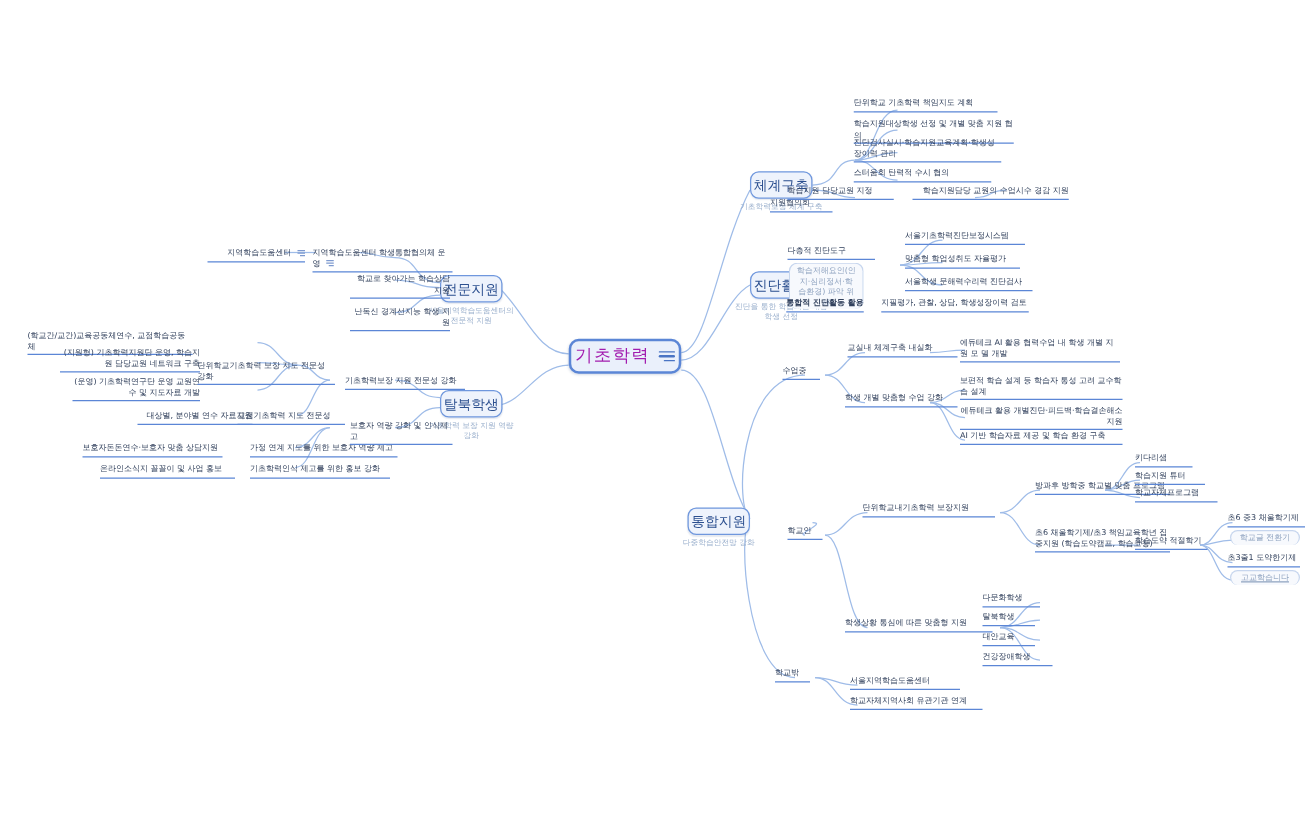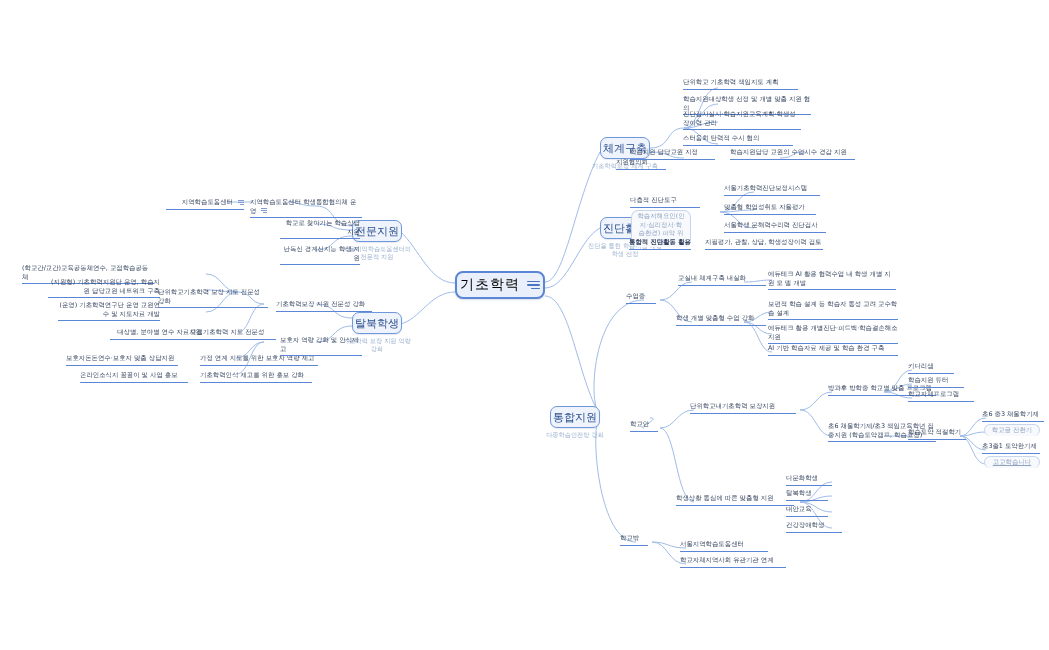--- a/index.html
+++ b/index.html
@@ -9,21 +9,21 @@
     color:#1b2a4a;
   }
   #canvas{position:absolute;left:0;top:0;width:1049px;height:650px;}
   svg#links{position:absolute;left:0;top:0;width:1049px;height:650px;pointer-events:none;}
 
   
   .node{position:absolute;box-sizing:border-box;}
 
   .central{
     background:#eaf0fb;border:2px solid #5b86d6;border-radius:8px;
-    color:#000000;font-size:14px;letter-spacing:1px;
+    color:#a21caf;font-size:14px;letter-spacing:1px;
     display:flex;align-items:center;justify-content:center;gap:7px;
     box-shadow:0 1px 2px rgba(40,70,130,.18);
   }
   .menu-icon{display:inline-flex;flex-direction:column;gap:2px;}
   .menu-icon i{display:block;background:#4a74c4;height:1.5px;border-radius:1px;}
   .menu-icon i:nth-child(1){width:13px;}
   .menu-icon i:nth-child(2){width:13px;}
   .menu-icon i:nth-child(3){width:9px;align-self:flex-end;}
 
   .branch{
@@ -162,21 +162,21 @@
     <span>통합지원</span>
   </div>
   <div class="branch-note" style="left:538px;top:431px;">다중학습안전망 강화</div>
 
   <div class="leaf" style="left:616px;top:110px;width:50px;margin-top:48px;">지원협의회</div>
   <div class="leaf" style="left:683px;top:78px;width:115px;">단위학교 기초학력 책임지도 계획</div>
   <div class="leaf" style="left:683px;top:95px;width:128px;">학습지원대상학생 선정 및 개별 맞춤 지원 협의</div>
   <div class="leaf" style="left:683px;top:110px;width:118px;">진단검사실시·학습지원교육계획·학생성장이력 관리</div>
   <div class="leaf" style="left:683px;top:134px;width:110px;">스터움회 탄력적 수시 협의</div>
   <div class="leaf" style="left:630px;top:148px;width:85px;">학습지원 담당교원 지정</div>
-  <div class="leaf" style="left:730px;top:148px;width:125px;">학습지원담당 교원의 수업시수 경감 지원</div>
+  <div class="leaf" style="left:730px;top:148px;width:125px;text-align:right;">학습지원담당 교원의 수업시수 경감 지원</div>
 
   <div class="leaf" style="left:630px;top:196px;width:70px;">다층적 진단도구</div>
   <div class="leaf pill" style="left:631px;top:210px;width:48px;border-bottom:none;">학습저해요인(인지·심리정서·학습환경) 파악 위해</div>
   <div class="leaf bold" style="left:629px;top:238px;width:62px;">통합적 진단활동 활용</div>
   <div class="leaf" style="left:724px;top:184px;width:96px;">서울기초학력진단보정시스템</div>
   <div class="leaf" style="left:724px;top:203px;width:92px;">맞춤형 학업성취도 자율평가</div>
   <div class="leaf" style="left:724px;top:221px;width:102px;">서울학생 문해력수리력 진단검사</div>
   <div class="leaf" style="left:705px;top:238px;width:118px;">지필평가, 관찰, 상담, 학생성장이력 검토</div>
 
   <div class="leaf ta-r" style="left:166px;top:198px;width:78px;">
@@ -211,21 +211,21 @@
   <div class="leaf" style="left:200px;top:371px;width:112px;">기초학력인식 제고를 위한 홍보 강화</div>
   <div class="leaf" style="left:280px;top:336px;width:82px;">보호자 역량 강화 및 인식제고</div>
 
   <div class="leaf" style="left:276px;top:300px;width:96px;">기초학력보장 지원 전문성 강화</div>
 
   <div class="leaf" style="left:626px;top:292px;width:30px;">수업중</div>
   <div class="leaf" style="left:678px;top:274px;width:88px;">교실내 체계구축 내실화</div>
   <div class="leaf" style="left:768px;top:270px;width:128px;">에듀테크 AI 활용 협력수업 내 학생 개별 지원 모 델 개발</div>
   <div class="leaf" style="left:676px;top:314px;width:90px;">학생 개별 맞춤형 수업 강화</div>
   <div class="leaf" style="left:768px;top:300px;width:130px;">보편적 학습 설계 등 학습자 통성 고려 교수학습 설계</div>
-  <div class="leaf" style="left:768px;top:324px;width:130px;">에듀테크 활용 개별진단·피드백·학습결손해소지원</div>
+  <div class="leaf" style="left:768px;top:324px;width:130px;text-align:right;">에듀테크 활용 개별진단·피드백·학습결손해소지원</div>
   <div class="leaf" style="left:768px;top:344px;width:130px;">AI 기반 학습자료 제공 및 학습 환경 구축</div>
 
   <div class="leaf" style="left:630px;top:420px;width:28px;">학교안</div>
   <div class="leaf" style="left:690px;top:402px;width:106px;">단위학교내기초학력 보장지원</div>
   <div class="leaf" style="left:828px;top:384px;width:108px;">방과후 방학중 학교별 맞춤 프로그램</div>
   <div class="leaf" style="left:908px;top:362px;width:46px;">키다리샘</div>
   <div class="leaf" style="left:908px;top:376px;width:56px;">학습지원 튜터</div>
   <div class="leaf" style="left:908px;top:390px;width:66px;">학교자체프로그램</div>
   <div class="leaf" style="left:828px;top:422px;width:108px;">초6 채울학기제/초3 책임교육학년 집중지원 (학습도약캠프, 학습코칭)</div>
   <div class="leaf" style="left:908px;top:428px;width:58px;">학습도약 적절학기</div>

